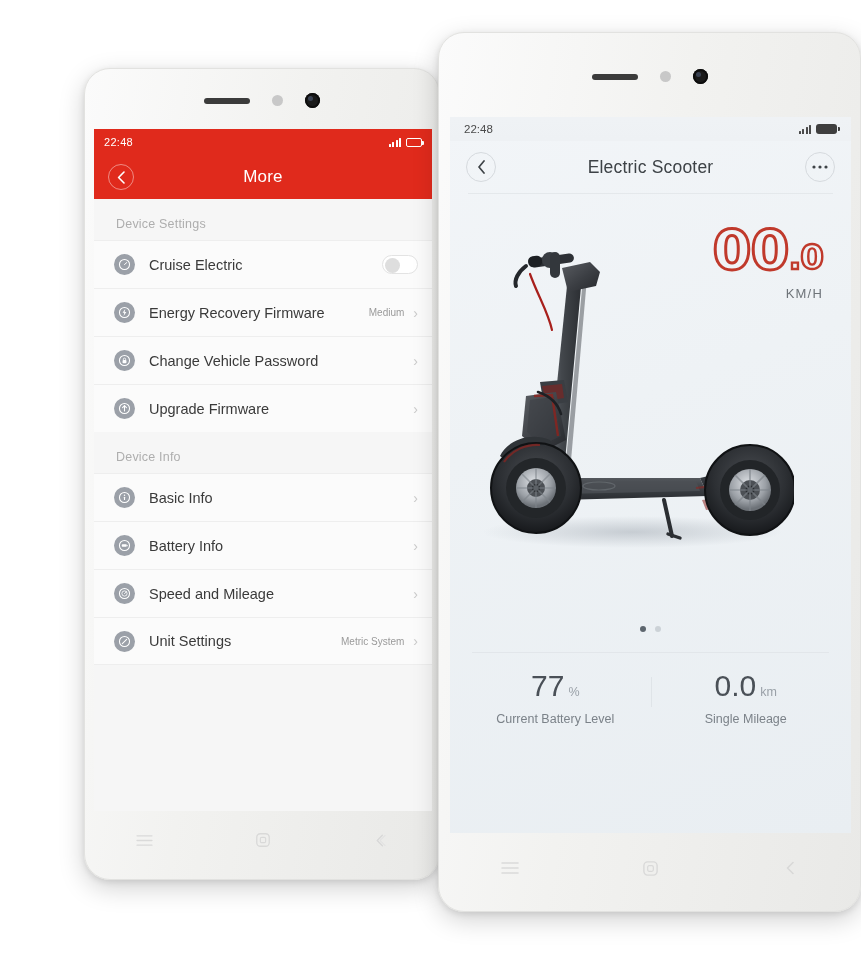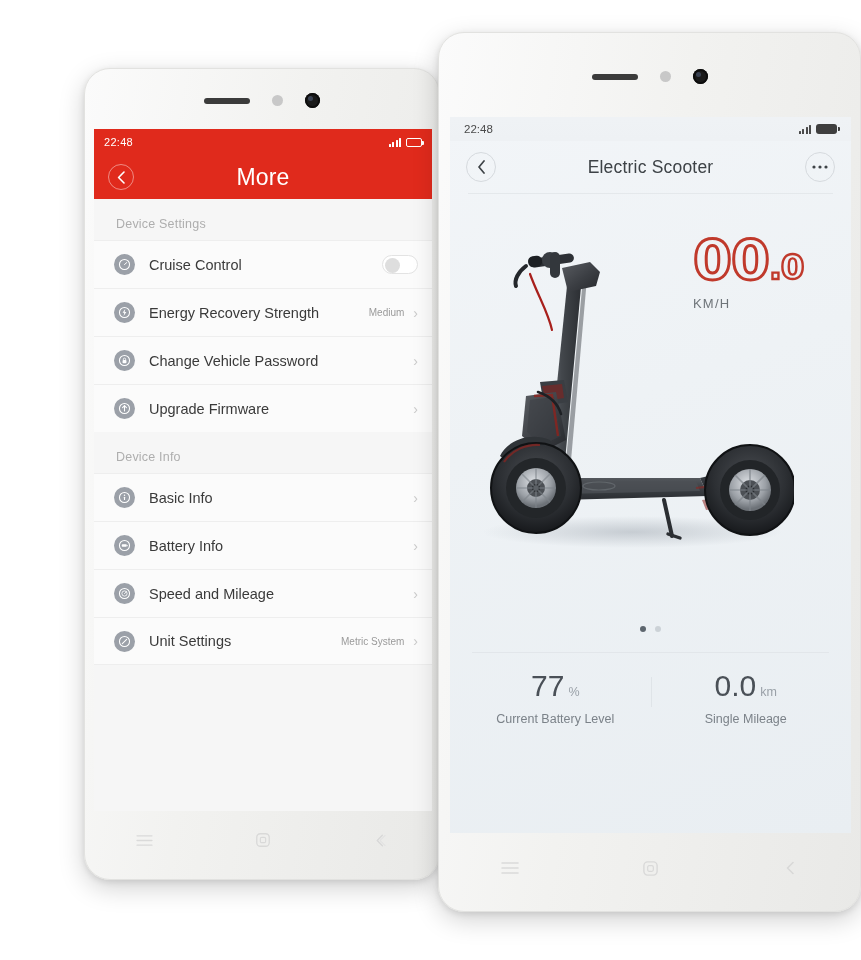--- a/index.html
+++ b/index.html
@@ -80,21 +80,21 @@
   .appbar-red {
     height: 44px; background: #e02a1c; color: #fff;
     display: flex; align-items: center; position: relative;
   }
   .appbar-red .back-circle {
     position: absolute; left: 14px; width: 26px; height: 26px; border-radius: 50%;
     border: 1px solid rgba(255,255,255,.45);
     display: flex; align-items: center; justify-content: center;
   }
   .appbar-red .title {
-    width: 100%; text-align: center; font-size: 23px; font-weight: 400; letter-spacing: .2px;
+    width: 100%; text-align: center; font-size: 17px; font-weight: 400; letter-spacing: .2px;
   }
 
   .list-body { background: #f6f6f6; height: calc(100% - 70px); overflow: hidden; }
   .section-head {
     font-size: 12.5px; color: #aeaeae; padding: 18px 22px 9px 22px; letter-spacing: .2px;
   }
   .row {
     display: flex; align-items: center; height: 48px; background: #fbfbfb;
     border-top: 1px solid #eeeeee; padding: 0 14px 0 20px; position: relative;
   }
@@ -140,21 +140,21 @@
   .appbar-lite .title {
     position: absolute; left: 0; right: 0; text-align: center;
     font-size: 17.5px; color: #3d4246; letter-spacing: .2px; pointer-events: none;
   }
   .hairline { height: 1px; background: #e4e8eb; margin: 0 18px; }
 
   .hero {
     position: relative; height: 430px;
   }
   .speed-wrap {
-    position: absolute; right: 28px; top: 38px; text-align: left; width: 130px;
+    position: absolute; right: 28px; top: 28px; text-align: right; width: 130px;
   }
   .speed-digits {
     font-family: "DejaVu Sans", sans-serif;
     font-size: 56px; font-weight: 700; letter-spacing: -1px;
     color: transparent;
     -webkit-text-stroke: 3px #c0392b;
     line-height: 1;
   }
   .speed-digits .dec { font-size: 34px; -webkit-text-stroke: 2.4px #c0392b; }
   .speed-unit { margin-top: 8px; font-size: 13px; color: #6e7479; letter-spacing: 1.2px; }
@@ -225,35 +225,35 @@
 
           <div class="section-head">Device Settings</div>
 
           <div class="row">
             <span class="row-ic">
               <svg width="13" height="13" viewBox="0 0 16 16">
                   <circle cx="8" cy="8" r="6.2" fill="none" stroke="#fff" stroke-width="1.3"></circle>
                   <path d="M8 8 L10.8 5.6" stroke="#fff" stroke-width="1.2" stroke-linecap="round"></path>
                 </svg>
             </span>
-            <span class="row-label">Cruise Control</span>
+            <span class="row-label">Cruise Electric</span>
             <span class="toggle off">
                 <span class="knob"></span>
               </span>
           </div>
 
 
           <div class="row">
             <span class="row-ic">
               <svg width="13" height="13" viewBox="0 0 16 16">
                   <circle cx="8" cy="8" r="6.2" fill="none" stroke="#fff" stroke-width="1.3"></circle>
                   <path d="M8.9 3.8 L5.6 8.4h2.1l-.8 3.8 3.4-4.7H8.2z" fill="#fff"></path>
                 </svg>
             </span>
-            <span class="row-label">Energy Recovery Strength</span>
+            <span class="row-label">Energy Recovery Firmware</span>
             <span class="row-value">Medium</span>
             <span class="chev">›</span>
           </div>
 
           <div class="row">
             <span class="row-ic">
               <svg width="13" height="13" viewBox="0 0 16 16">
                   <circle cx="8" cy="8" r="6.2" fill="none" stroke="#fff" stroke-width="1.3"></circle>
                   <rect x="5.6" y="7.5" width="4.8" height="4" rx="1" fill="#fff"></rect>
                   <path d="M6.6 7.5V6.4a1.4 1.4 0 0 1 2.8 0v1.1" fill="none" stroke="#fff" stroke-width="1"></path>

